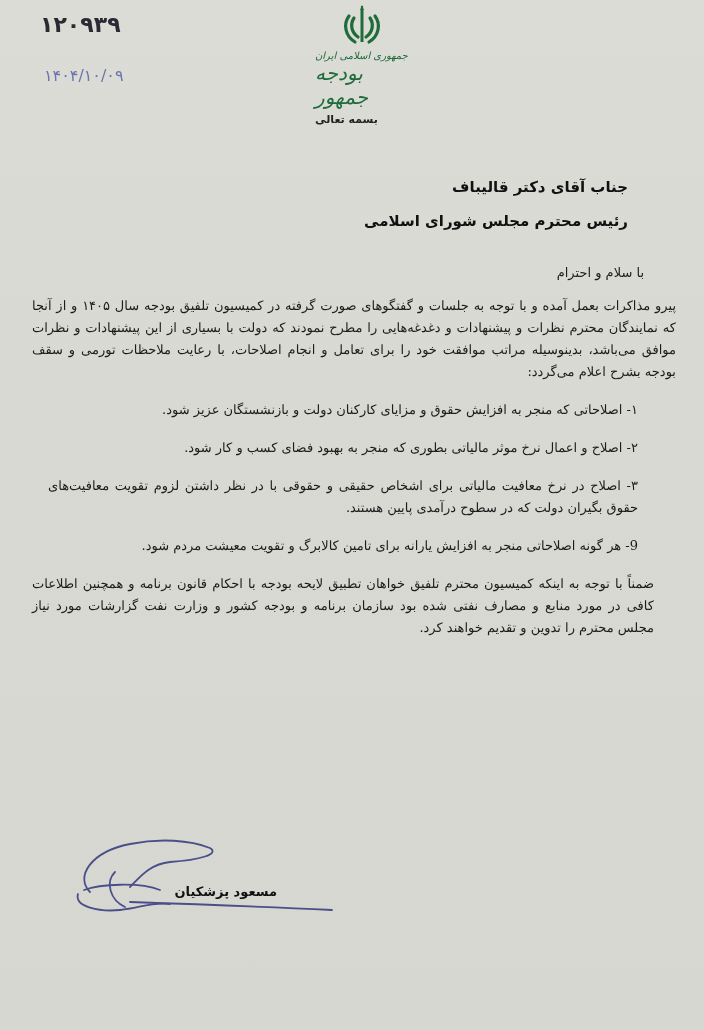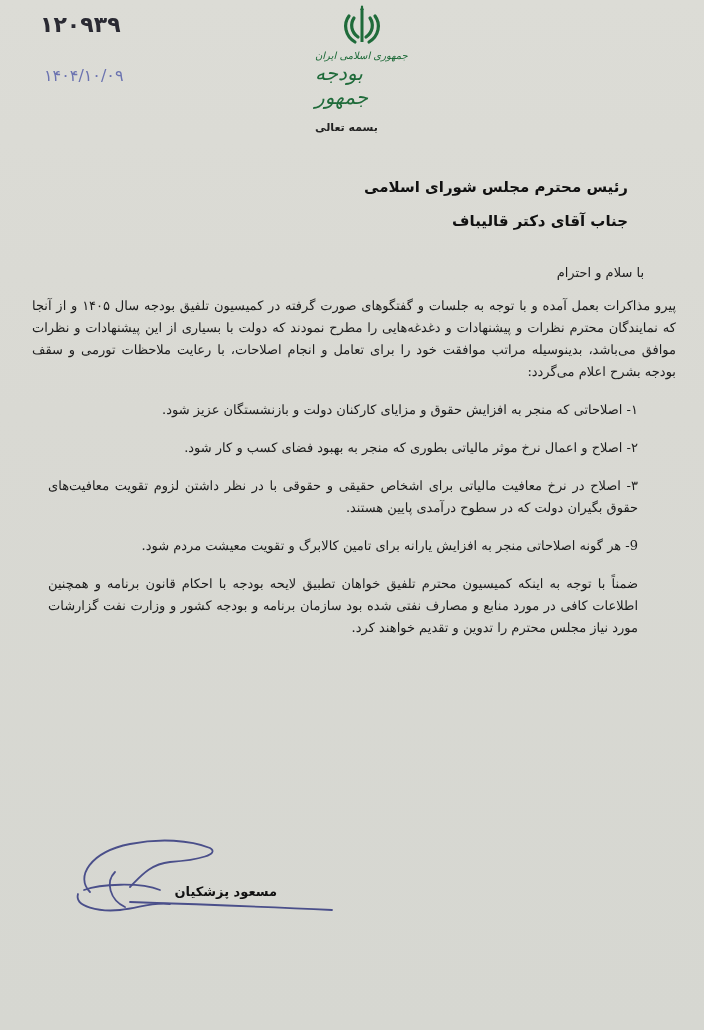--- a/index.html
+++ b/index.html
@@ -64,21 +64,21 @@
       font-family: "DejaVu Serif", serif;
       font-size: 20px;
       color: #1f6b3a;
       font-style: italic;
       line-height: 24px;
     }
     .invocation {
       font-size: 11px;
       font-weight: bold;
       color: #222;
-      margin-top: 12px;
+      margin-top: 4px;
     }
 
     
     .addressee {
       position: absolute;
       right: 76px;
       top: 178px;
       font-weight: bold;
       font-size: 15px;
       color: #111;
@@ -105,21 +105,21 @@
       text-align-last: right;
     }
     .para {
       margin: 0;
     }
     .item {
       margin: 16px;
       padding-right: 22px;
     }
     .closing {
-      margin: 16px;
+      margin: 0;
       padding-right: 22px;
     }
     
     .signature-block {
       position: absolute;
       left: 70px;
       top: 832px;
       width: 270px;
       height: 90px;
     }
@@ -156,22 +156,22 @@
       <rect x="21.5" y="8" width="3" height="32" fill="#1f6b3a"></rect>
       <path d="M23 3 L25 8 L21 8 Z" fill="#1f6b3a"></path>
       <circle cx="23" cy="5" r="1.2" fill="#1f6b3a"></circle>
     </svg>
     <div class="republic-label">جمهوری اسلامی ایران</div>
     <div class="office-label">بودجه جمهور</div>
     <div class="invocation">بسمه تعالی</div>
   </div>
 
   <div class="addressee">
+    <div>جناب آقای دکتر قالیباف</div>
     <div>رئیس محترم مجلس شورای اسلامی</div>
-    <div>جناب آقای دکتر قالیباف</div>
   </div>
 
   <div class="salutation">با سلام و احترام</div>
 
   <div class="body-text">
     <p class="para">پیرو مذاکرات بعمل آمده و با توجه به جلسات و گفتگوهای صورت گرفته در کمیسیون تلفیق بودجه سال ۱۴۰۵ و از آنجا که نمایندگان محترم نظرات و پیشنهادات و دغدغه‌هایی را مطرح نمودند که دولت با بسیاری از این پیشنهادات و نظرات موافق می‌باشد، بدینوسیله مراتب موافقت خود را برای تعامل و انجام اصلاحات، با رعایت ملاحظات تورمی و سقف بودجه بشرح اعلام می‌گردد:</p>
     <p class="item">۱- اصلاحاتی که منجر به افزایش حقوق و مزایای کارکنان دولت و بازنشستگان عزیز شود.</p>
     <p class="item">۲- اصلاح و اعمال نرخ موثر مالیاتی بطوری که منجر به بهبود فضای کسب و کار شود.</p>
     <p class="item">۳- اصلاح در نرخ معافیت مالیاتی برای اشخاص حقیقی و حقوقی با در نظر داشتن لزوم تقویت معافیت‌های حقوق بگیران دولت که در سطوح درآمدی پایین هستند.</p>
     <p class="item">9- هر گونه اصلاحاتی منجر به افزایش یارانه برای تامین کالابرگ و تقویت معیشت مردم شود.</p>

